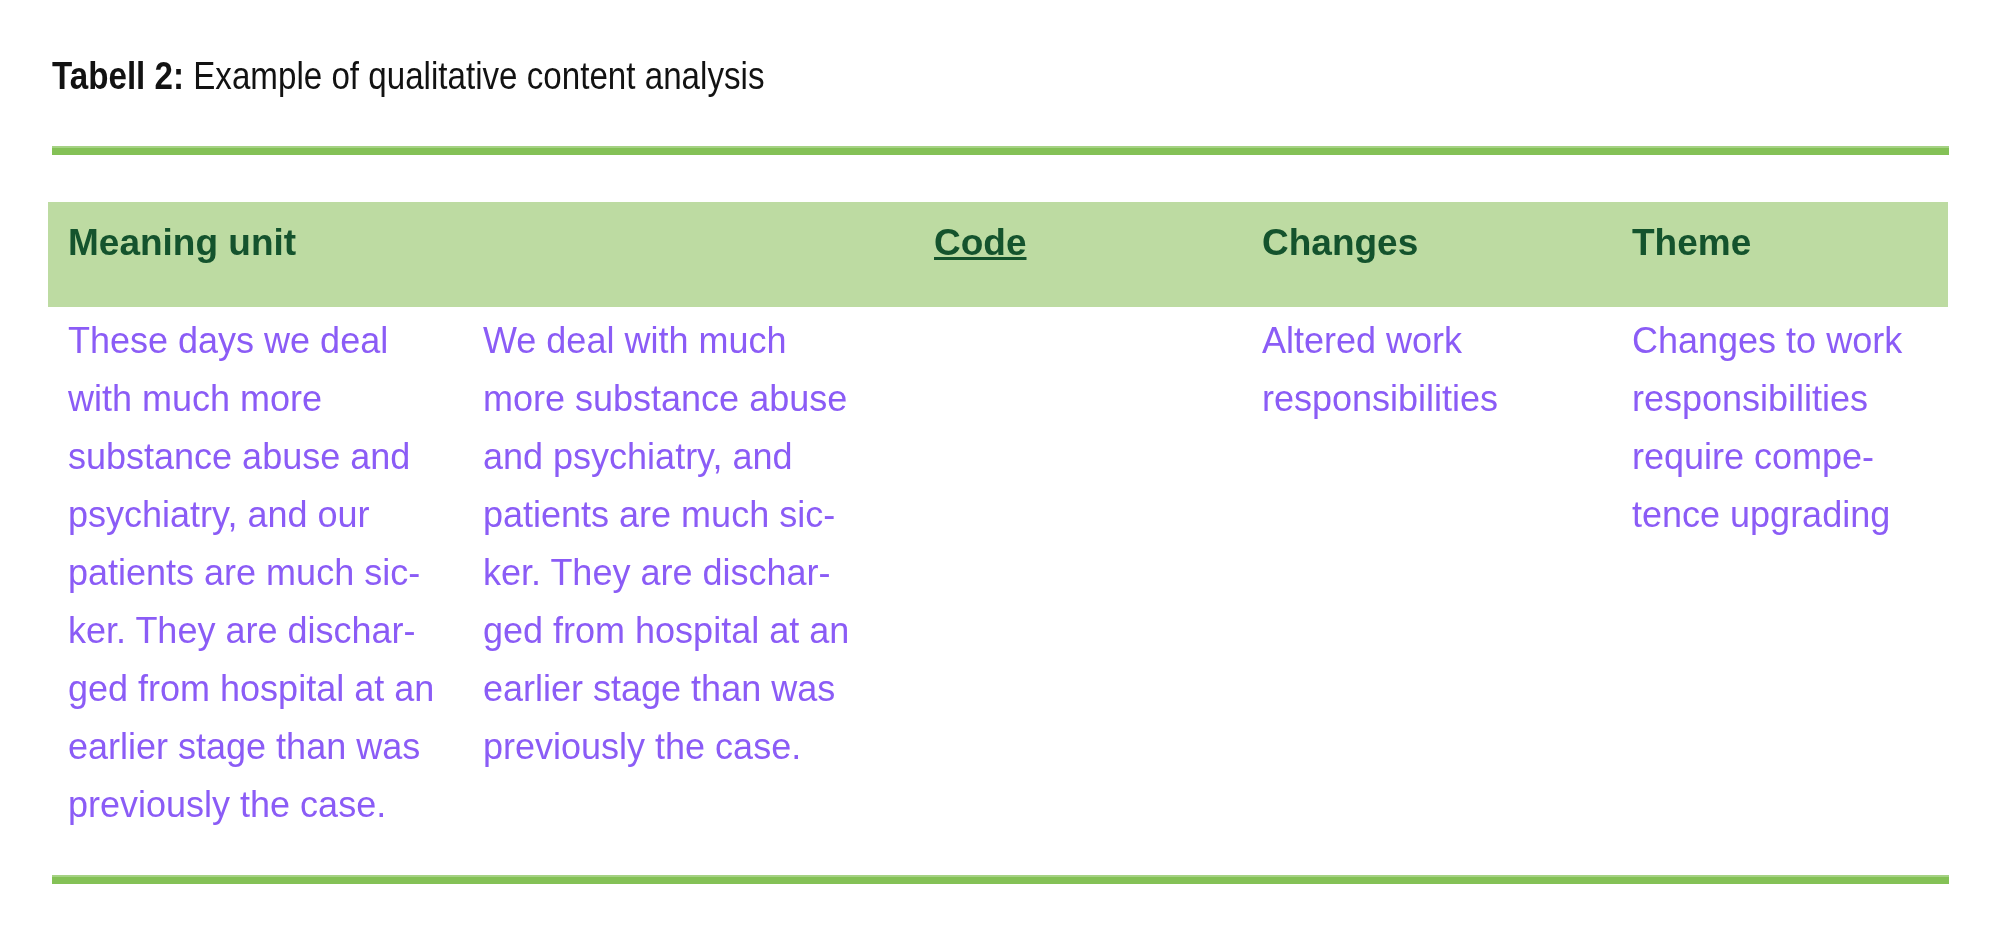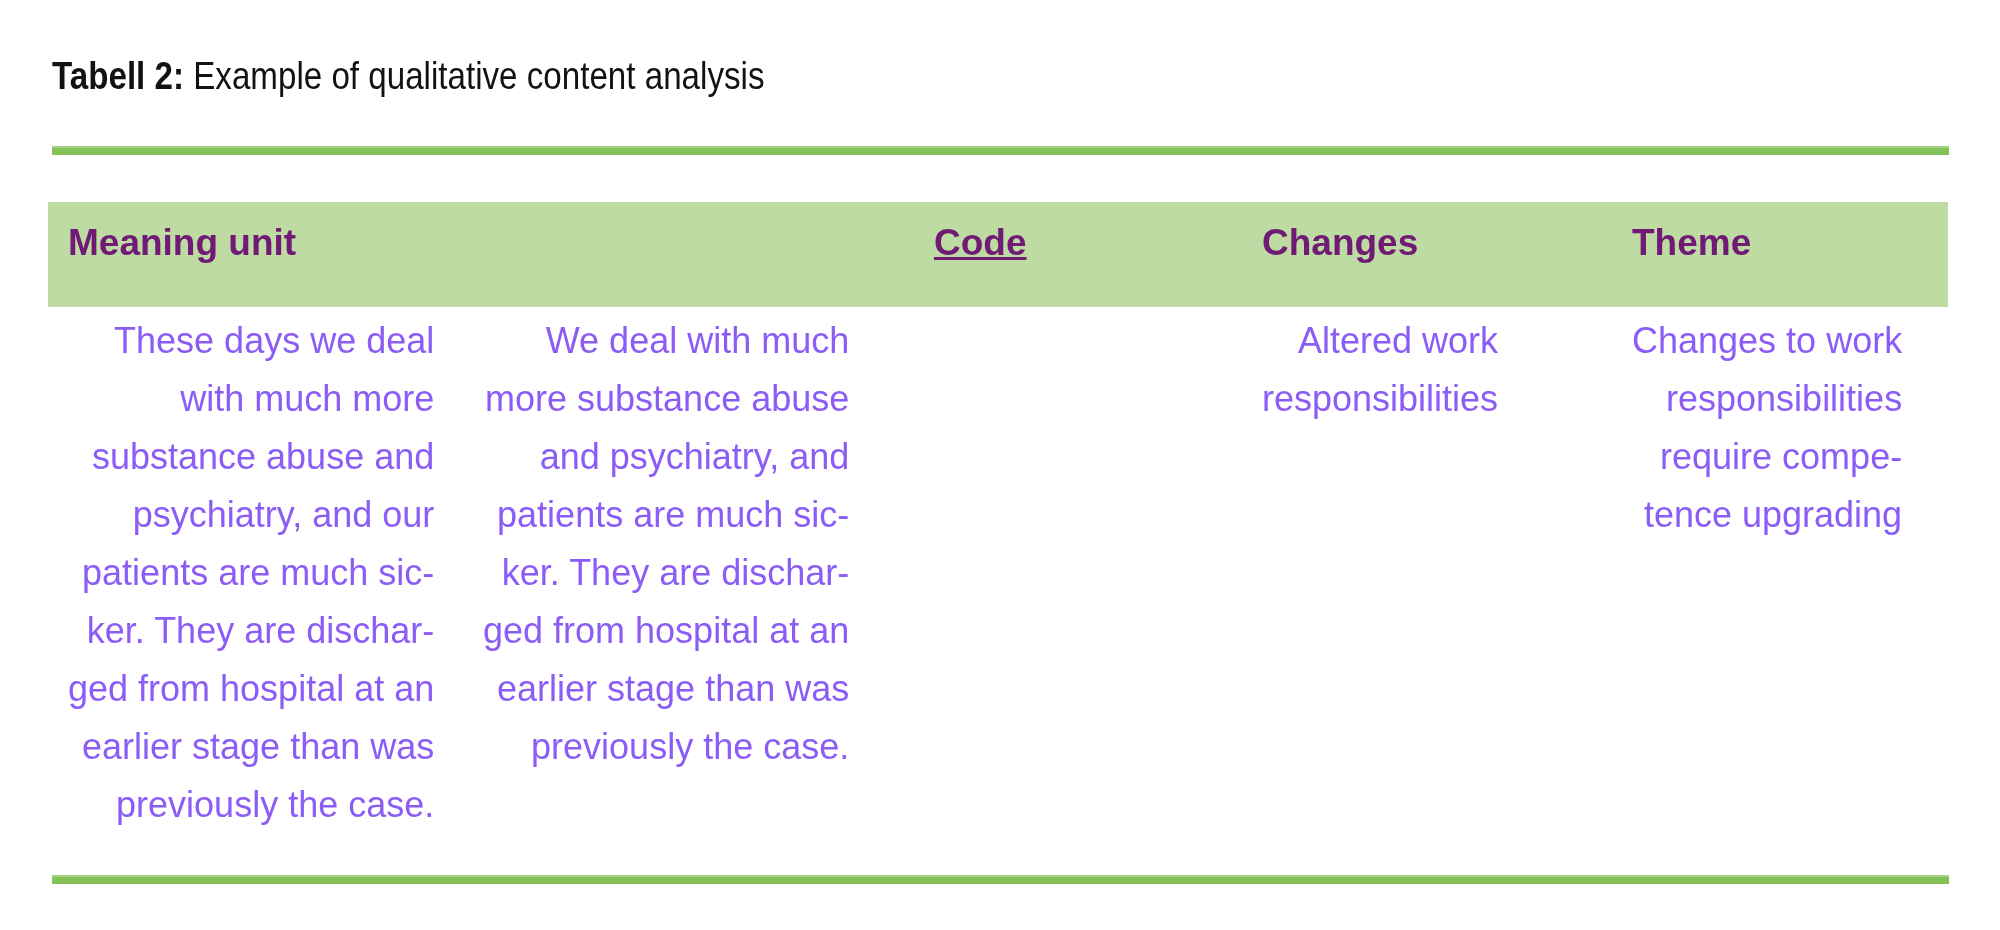--- a/index.html
+++ b/index.html
@@ -8,21 +8,20 @@
     background: #ffffff;
   }
   .page {
     position: relative;
     width: 2000px;
     height: 930px;
     background: #ffffff;
     font-family: "Liberation Sans", "DejaVu Sans", sans-serif;
     color: #121212;
     overflow: hidden;
-    text-align: right;
   }
   .caption {
     position: absolute;
     left: 52px;
     top: 52px;
     font-size: 39px;
     line-height: 48px;
     white-space: nowrap;
     transform: scaleX(0.85);
     transform-origin: left center;
@@ -49,21 +48,21 @@
     height: 105px;
     background: #bddba2;
   }
   .hcell {
     position: absolute;
     top: 220px;
     font-size: 37px;
     font-weight: bold;
     line-height: 45px;
     white-space: pre;
-    color: #701a75;
+    color: #14532d;
   }
   .bcell {
     position: absolute;
     top: 312px;
     font-size: 36px;
     line-height: 58px;
     white-space: pre;
     color: #8b5cf6;
   }
   .col-0 { left: 68px;   }

